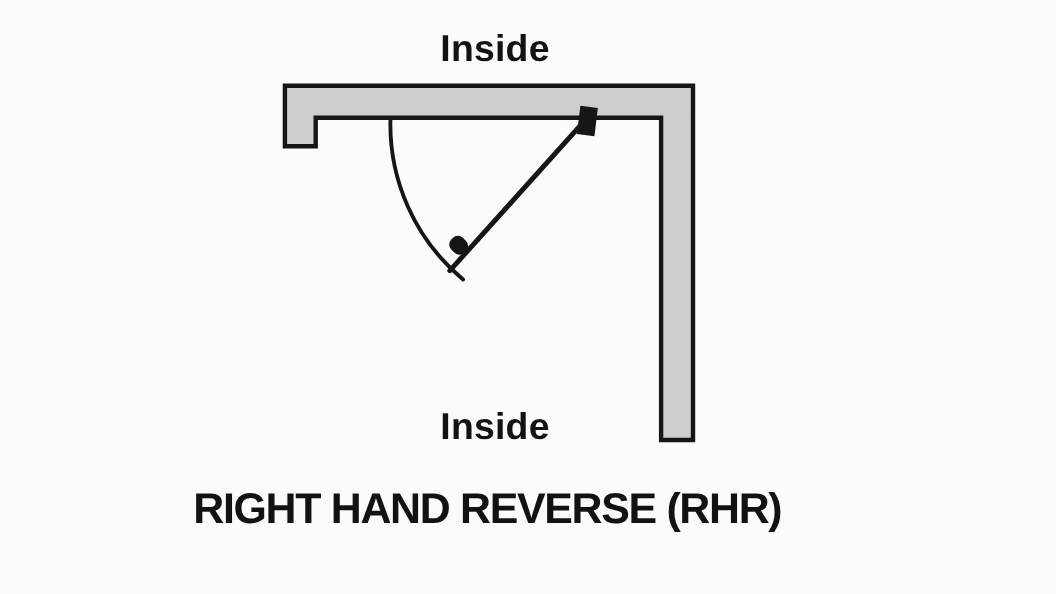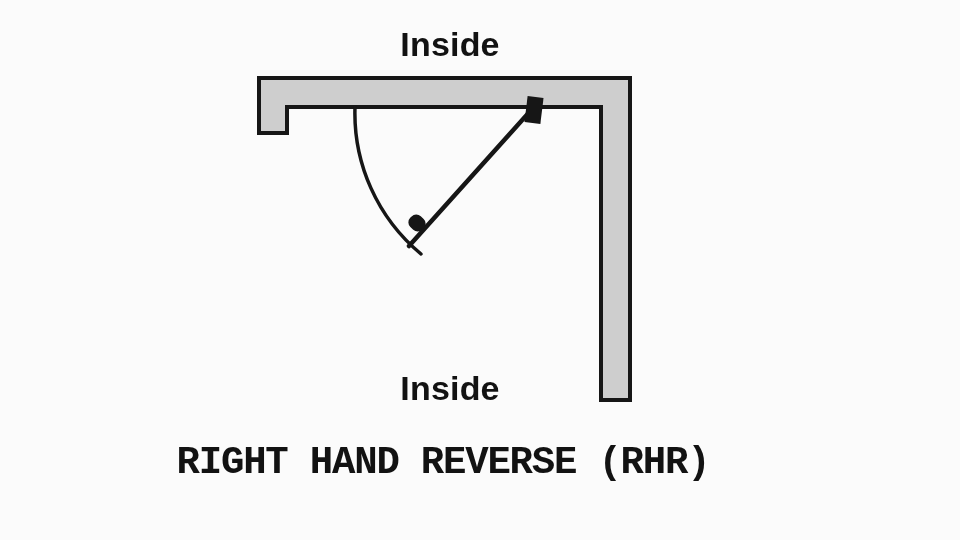--- a/index.html
+++ b/index.html
@@ -55,15 +55,15 @@
 
     <rect x="526" y="97" width="16" height="26" transform="rotate(7 534 110)" fill="#161616"></rect>
 
     <rect x="409.5" y="214.5" width="15" height="17" rx="6.5" transform="rotate(-46 417 223)" fill="#161616"></rect>
   </svg>
 
   <div class="label side-label" style="left:450px; top:25px;">Inside</div>
 
   <div class="label side-label" style="left:450px; top:369px;">Inside</div>
 
-  <div class="label title-label" style="left:443px; top:441px;font-family:Liberation Mono, monospace;">RIGHT HAND REVERSE (RHR)</div>
+  <div class="label title-label" style="left:443px; top:441px;">RIGHT HAND REVERSE (RHR)</div>
 
 </div>
 
 </body></html>

